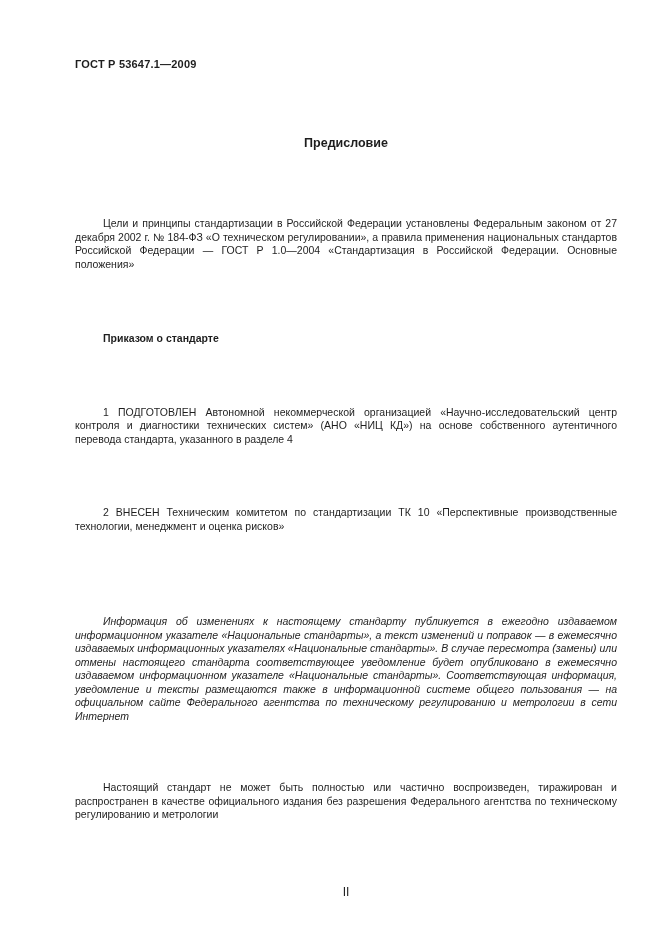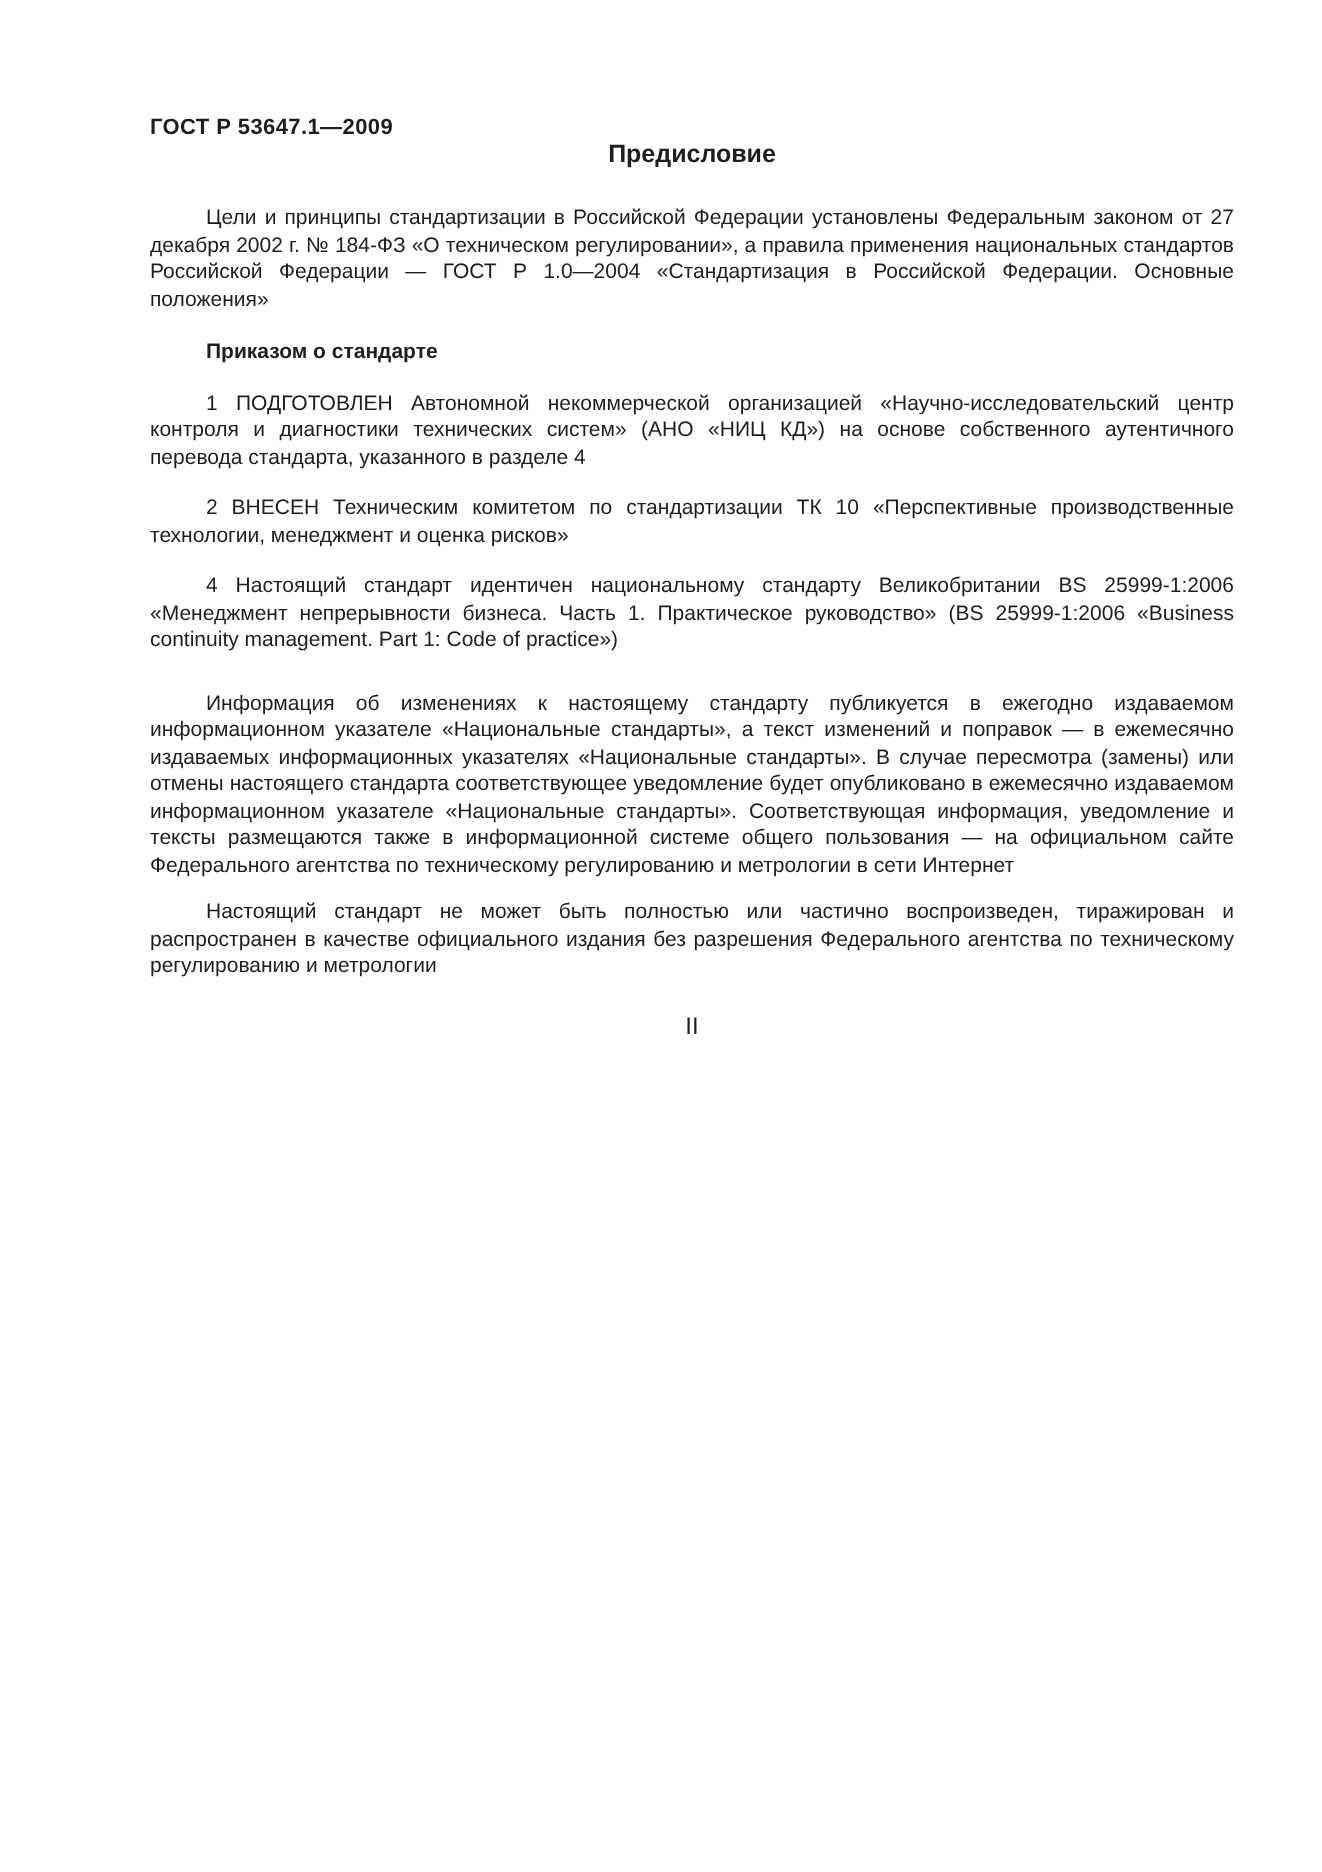--- a/index.html
+++ b/index.html
@@ -9,48 +9,51 @@
     width: 661px;
     height: 936px;
     margin: 0 auto;
     background: #ffffff;
     color: #1e1e1e;
     font-family: "Liberation Sans", "DejaVu Sans", sans-serif;
     padding: 58px 44px 74px 75px;
     display: flex;
     flex-direction: column;
     overflow: hidden;
+    gap: 48px;
   }
   .doc-header {
     font-size: 11px;
     font-weight: bold;
     letter-spacing: 0.2px;
   }
   .doc-title {
+    margin-top: 18px;
     text-align: center;
     font-size: 12.5px;
     font-weight: bold;
   }
   .para {
     margin-top: 12px;
     font-size: 10.5px;
     line-height: 13.5px;
     text-align: justify;
     text-indent: 28px;
   }
   .intro { margin-top: 19px; }
   .subheading {
     margin-top: 13px;
     font-size: 10.5px;
     line-height: 13.5px;
     font-weight: bold;
     text-indent: 28px;
   }
   .notice {
-    margin-top: 18px;
+    margin-top: 34px;
+    font-style: italic;
   }
   .copyright {
     margin-top: auto;
     font-size: 10.5px;
     line-height: 13.5px;
     text-align: right;
   }
   .restriction { margin-top: 10px; }
   .page-number {
     margin-top: 16px;
@@ -69,21 +72,20 @@
 
   <p class="para intro">Цели и принципы стандартизации в Российской Федерации установлены Федеральным законом от 27 декабря 2002 г. № 184-ФЗ «О техническом регулировании», а правила применения национальных стандартов Российской Федерации — ГОСТ Р 1.0—2004 «Стандартизация в Российской Федерации. Основные положения»</p>
 
   <p class="subheading">Приказом о стандарте</p>
 
   <p class="para">1 ПОДГОТОВЛЕН Автономной некоммерческой организацией «Научно-исследовательский центр контроля и диагностики технических систем» (АНО «НИЦ КД») на основе собственного аутентичного перевода стандарта, указанного в разделе 4</p>
 
   <p class="para">2 ВНЕСЕН Техническим комитетом по стандартизации ТК 10 «Перспективные производственные технологии, менеджмент и оценка рисков»</p>
 
 
-  <p class="para">4 Настоящий стандарт идентичен национальному стандарту Великобритании BS 25999-1:2006 «Менеджмент непрерывности бизнеса. Часть 1. Практическое руководство» (BS 25999-1:2006 «Business continuity management. Part 1: Code of practice»)</p>
 
 
   <p class="para notice">Информация об изменениях к настоящему стандарту публикуется в ежегодно издаваемом информационном указателе «Национальные стандарты», а текст изменений и поправок — в ежемесячно издаваемых информационных указателях «Национальные стандарты». В случае пересмотра (замены) или отмены настоящего стандарта соответствующее уведомление будет опубликовано в ежемесячно издаваемом информационном указателе «Национальные стандарты». Соответствующая информация, уведомление и тексты размещаются также в информационной системе общего пользования — на официальном сайте Федерального агентства по техническому регулированию и метрологии в сети Интернет</p>
 
 
   <p class="para restriction">Настоящий стандарт не может быть полностью или частично воспроизведен, тиражирован и распространен в качестве официального издания без разрешения Федерального агентства по техническому регулированию и метрологии</p>
 
   <div class="page-number">II</div>
 </div>
 

